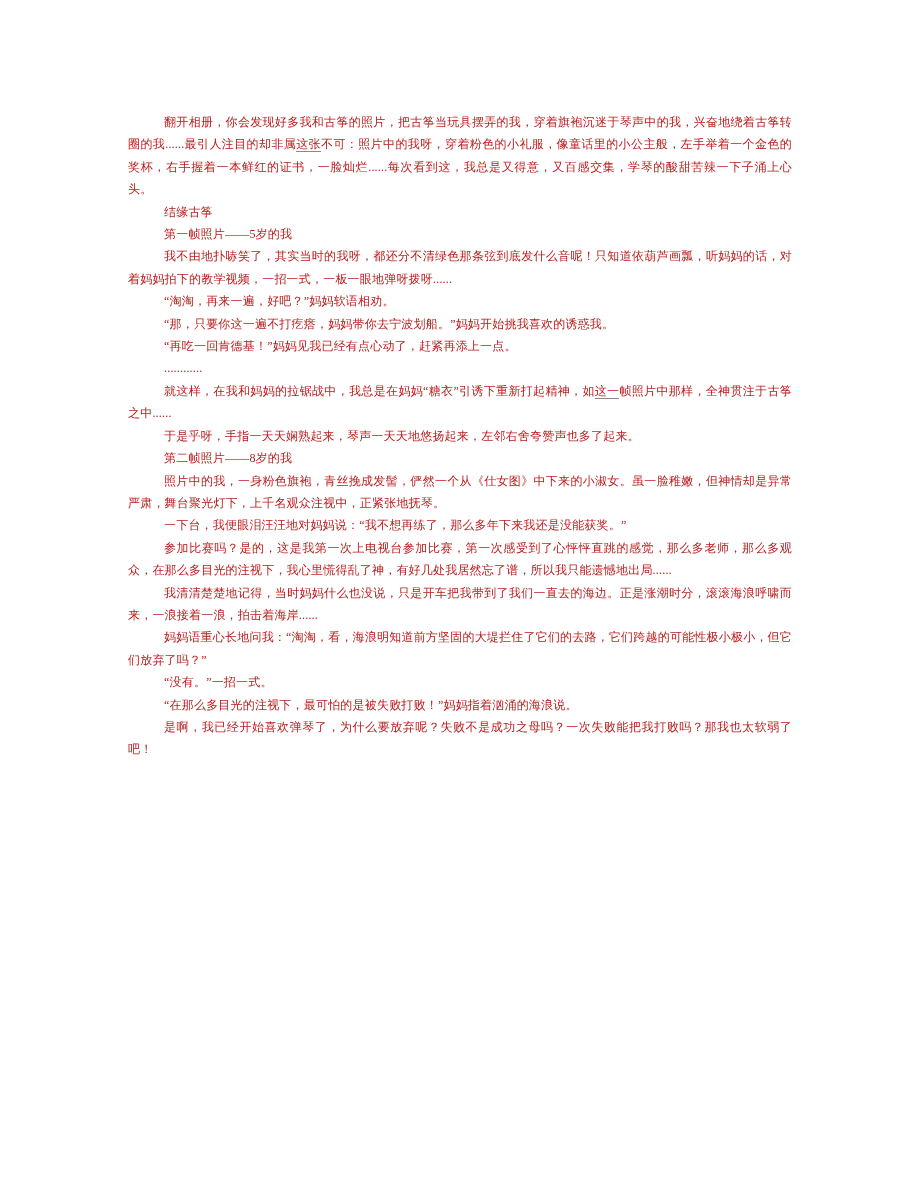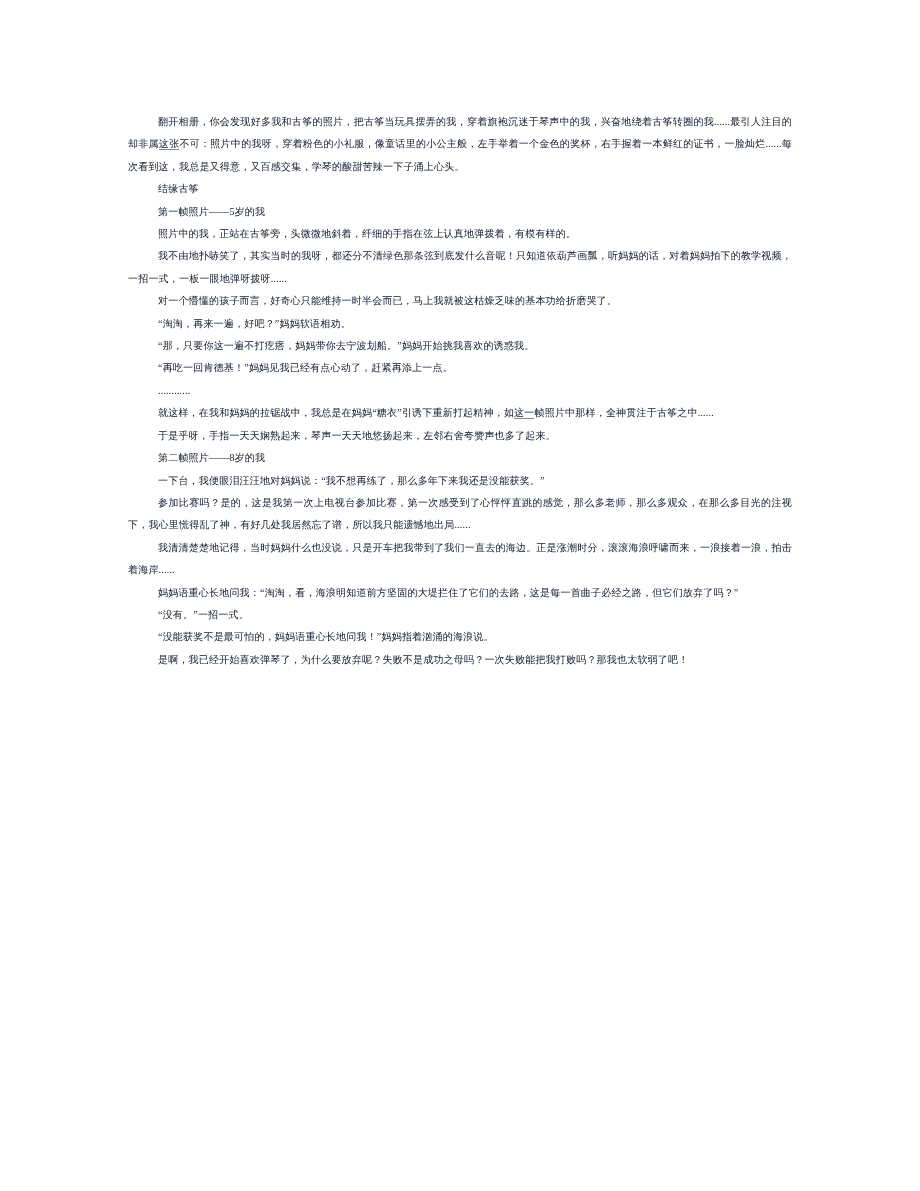--- a/index.html
+++ b/index.html
@@ -8,23 +8,23 @@
     background: #ffffff;
     width: 920px;
     height: 1191px;
     overflow: hidden;
   }
   .page {
     position: absolute;
     left: 128px;
     top: 111px;
     width: 664px;
-    color: #0f172a;
+    color: #b91c1c;
     font-family: "Liberation Serif", "DejaVu Serif", serif;
-    font-size: 10px;
+    font-size: 12px;
     line-height: 22.4px;
   }
   .page p {
     margin: 0;
     padding: 0;
     text-indent: 3em;
     text-align: justify;
     letter-spacing: 0.2px;
   }
   .page p.ellipsis-line {
@@ -34,30 +34,29 @@
     border-bottom: 1px solid #8a8a8a;
   }
 </style>
 </head>
 <body>
 
 <div class="page">
   <p>翻开相册，你会发现好多我和古筝的照片，把古筝当玩具摆弄的我，穿着旗袍沉迷于琴声中的我，兴奋地绕着古筝转圈的我......最引人注目的却非属<span class="u">这张</span>不可：照片中的我呀，穿着粉色的小礼服，像童话里的小公主般，左手举着一个金色的奖杯，右手握着一本鲜红的证书，一脸灿烂......每次看到这，我总是又得意，又百感交集，学琴的酸甜苦辣一下子涌上心头。</p>
   <p>结缘古筝</p>
   <p>第一帧照片——5岁的我</p>
-  <p>照片中的我，正站在古筝旁，头微微地斜着，纤细的手指在弦上认真地弹拨着，有模有样的。</p>
   <p>我不由地扑哧笑了，其实当时的我呀，都还分不清绿色那条弦到底发什么音呢！只知道依葫芦画瓢，听妈妈的话，对着妈妈拍下的教学视频，一招一式，一板一眼地弹呀拨呀......</p>
-  <p>对一个懵懂的孩子而言，好奇心只能维持一时半会而已，马上我就被这枯燥乏味的基本功给折磨哭了。</p>
   <p>“淘淘，再来一遍，好吧？”妈妈软语相劝。</p>
   <p>“那，只要你这一遍不打疙瘩，妈妈带你去宁波划船。”妈妈开始挑我喜欢的诱惑我。</p>
   <p>“再吃一回肯德基！”妈妈见我已经有点心动了，赶紧再添上一点。</p>
   <p class="ellipsis-line">............</p>
   <p>就这样，在我和妈妈的拉锯战中，我总是在妈妈“糖衣”引诱下重新打起精神，如<span class="u">这一</span>帧照片中那样，全神贯注于古筝之中......</p>
   <p>于是乎呀，手指一天天娴熟起来，琴声一天天地悠扬起来，左邻右舍夸赞声也多了起来。</p>
   <p>第二帧照片——8岁的我</p>
+  <p>照片中的我，一身粉色旗袍，青丝挽成发髻，俨然一个从《仕女图》中下来的小淑女。虽一脸稚嫩，但神情却是异常严肃，舞台聚光灯下，上千名观众注视中，正紧张地抚琴。</p>
   <p>一下台，我便眼泪汪汪地对妈妈说：“我不想再练了，那么多年下来我还是没能获奖。”</p>
   <p>参加比赛吗？是的，这是我第一次上电视台参加比赛，第一次感受到了心怦怦直跳的感觉，那么多老师，那么多观众，在那么多目光的注视下，我心里慌得乱了神，有好几处我居然忘了谱，所以我只能遗憾地出局......</p>
   <p>我清清楚楚地记得，当时妈妈什么也没说，只是开车把我带到了我们一直去的海边。正是涨潮时分，滚滚海浪呼啸而来，一浪接着一浪，拍击着海岸......</p>
-  <p>妈妈语重心长地问我：“淘淘，看，海浪明知道前方坚固的大堤拦住了它们的去路，这是每一首曲子必经之路，但它们放弃了吗？”</p>
+  <p>妈妈语重心长地问我：“淘淘，看，海浪明知道前方坚固的大堤拦住了它们的去路，它们跨越的可能性极小极小，但它们放弃了吗？”</p>
   <p>“没有。”一招一式。</p>
-  <p>“没能获奖不是最可怕的，妈妈语重心长地问我！”妈妈指着汹涌的海浪说。</p>
+  <p>“在那么多目光的注视下，最可怕的是被失败打败！”妈妈指着汹涌的海浪说。</p>
   <p>是啊，我已经开始喜欢弹琴了，为什么要放弃呢？失败不是成功之母吗？一次失败能把我打败吗？那我也太软弱了吧！</p>
 </div>
 
 </body></html>

